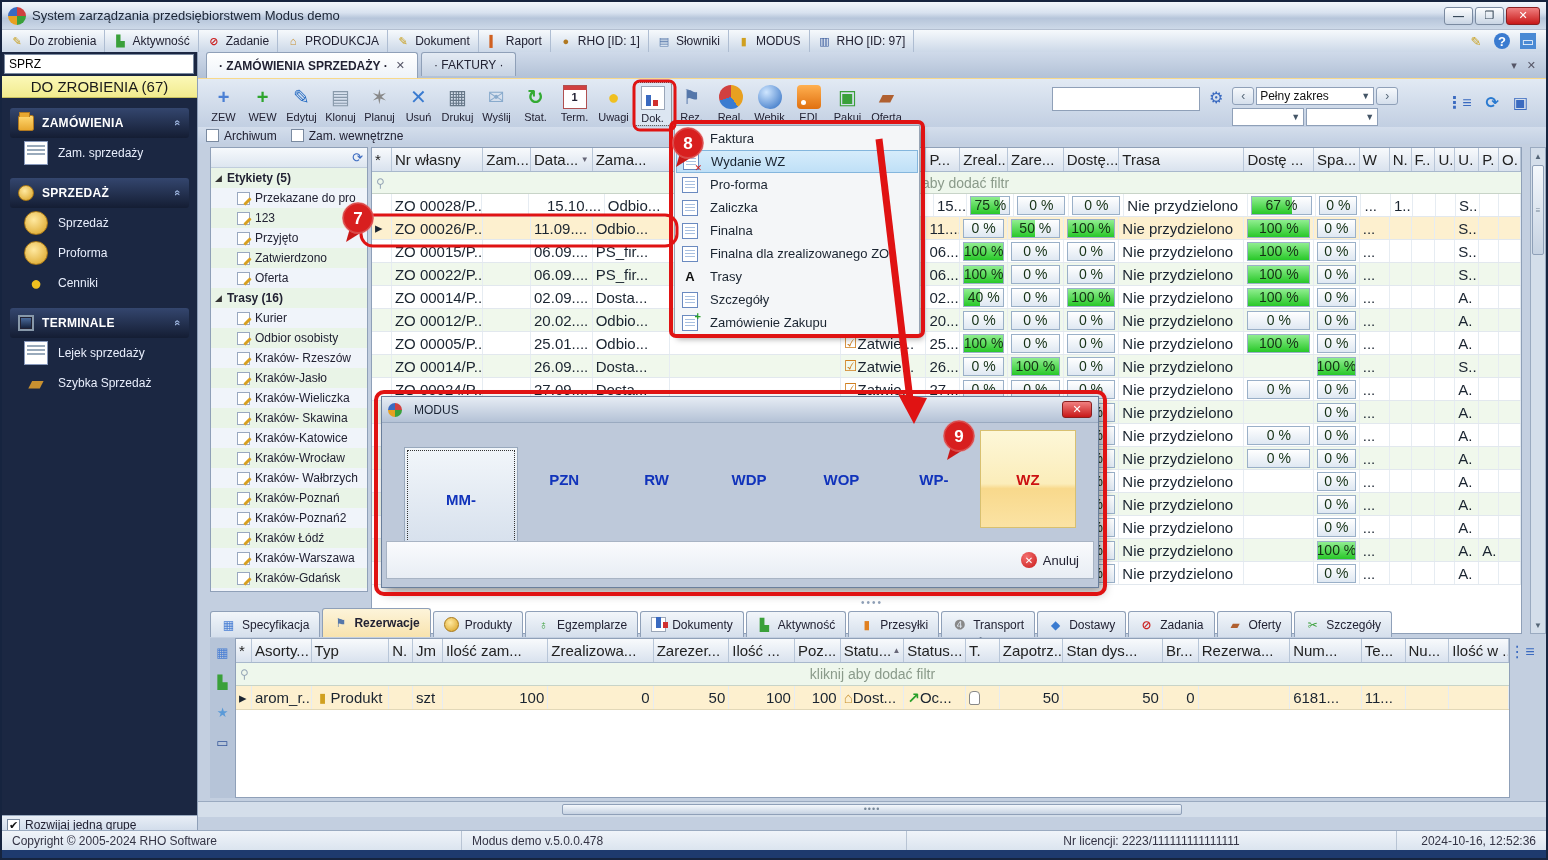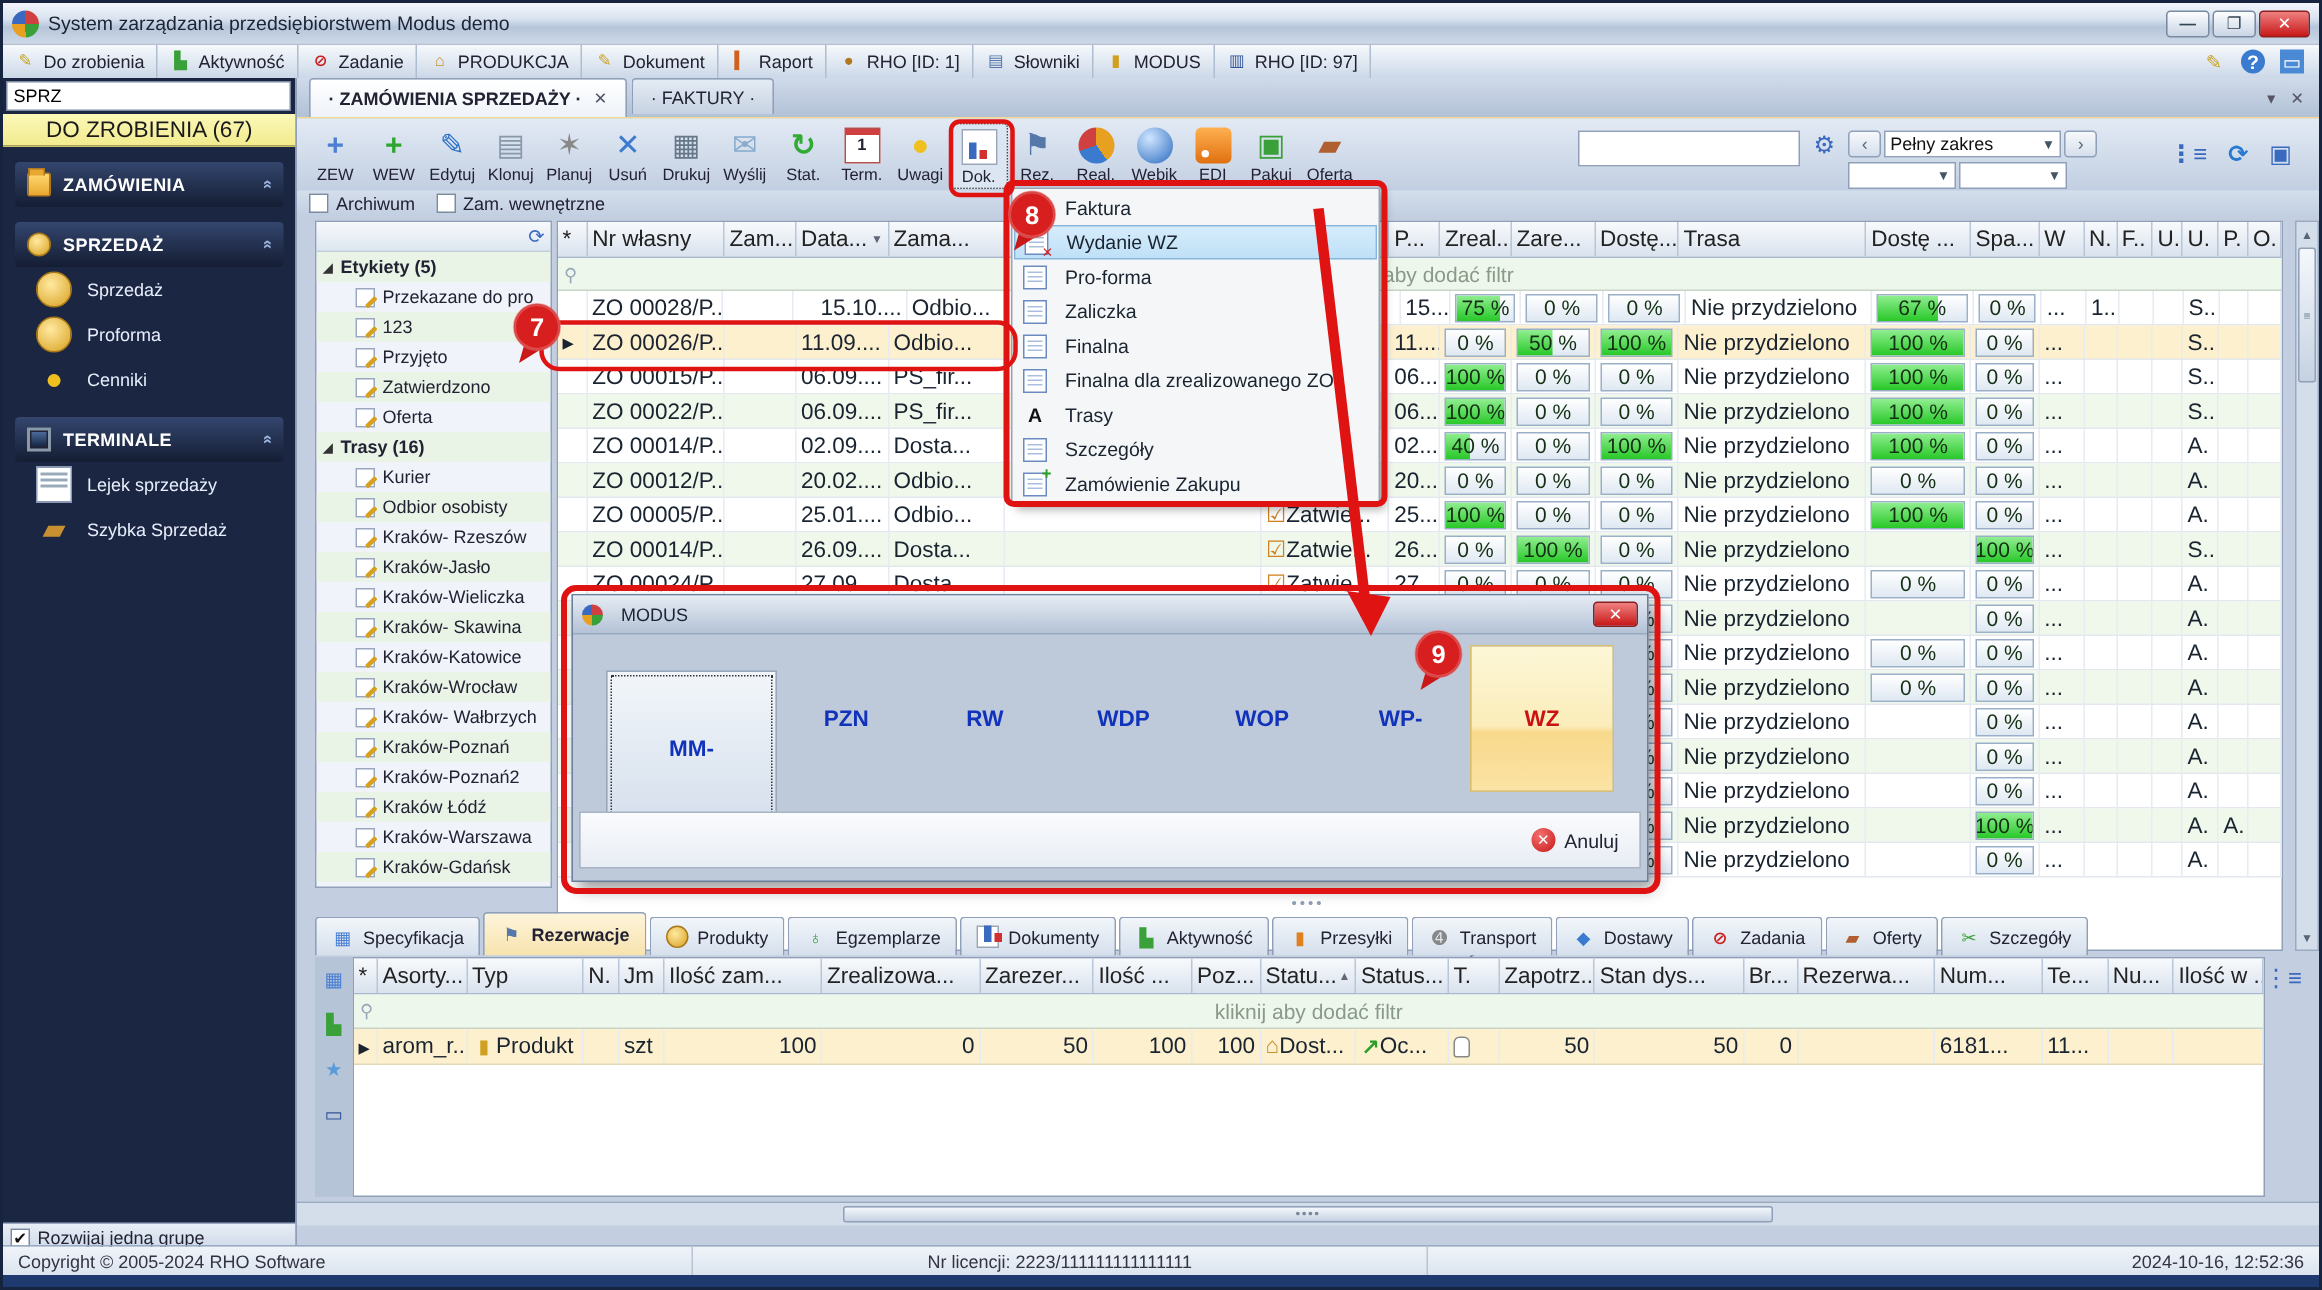--- a/index.html
+++ b/index.html
@@ -266,20 +266,24 @@
     </div>
 
   <div class="sidebar">
     <input class="sb-search" value="SPRZ" style="">
     <div class="sb-todo">DO ZROBIENIA (67)</div>
     <div class="sb-nav">
         <div class="sb-sec">
           <span class="ic ic-folder"></span>
           <span>ZAMÓWIENIA</span>
           <span class="chev">«</span>
+        </div>
+        <div class="sb-item">
+          <span class="ic ic-doc ic-big"></span>
+          <span>Zam. sprzedaży</span>
         </div>
         <div class="sb-sec">
           <span class="ic ic-coins"></span>
           <span>SPRZEDAŻ</span>
           <span class="chev">«</span>
         </div>
         <div class="sb-item">
           <span class="ic ic-coins ic-big"></span>
           <span>Sprzedaż</span>
         </div>
@@ -1577,20 +1581,21 @@
       <span>⋮≡</span>
     </div>
 
     <div class="hscroll">
       <div class="hthumb">••••</div>
     </div>
   </div>
 
   <div class="statusbar">
     <span class="st-seg" style="width:460px">Copyright © 2005-2024 RHO Software</span>
+    <span class="st-seg" style="width:445px">Modus demo v.5.0.0.478</span>
     <span class="st-seg" style="width:490px;justify-content:center">Nr licencji: 2223/111111111111111</span>
     <span class="st-seg" style="flex:1;border-right:none;justify-content:flex-end">2024-10-16,  12:52:36</span>
   </div>
   <div class="bottomstrip"></div>
 
   <div class="ctxmenu" id="ctx-menu">
       <div class="cm-item">
         <span class="ic ic-coins"></span>
         <span>Faktura</span>
       </div>

